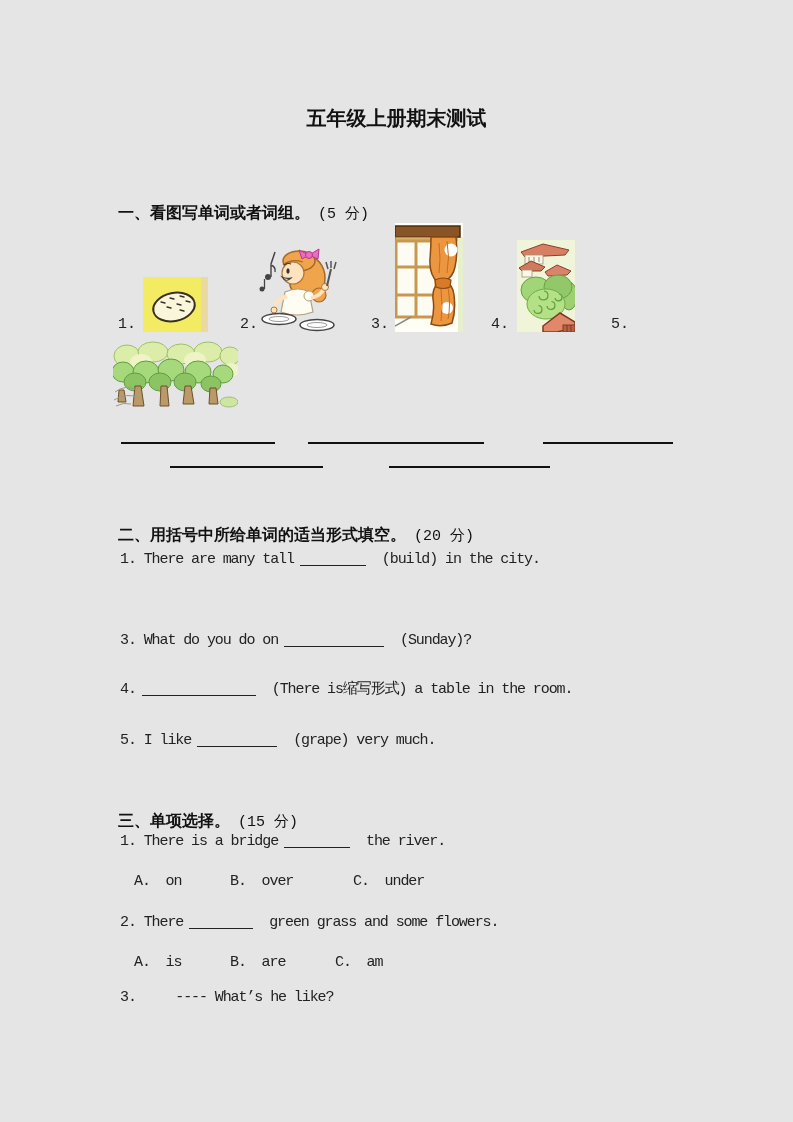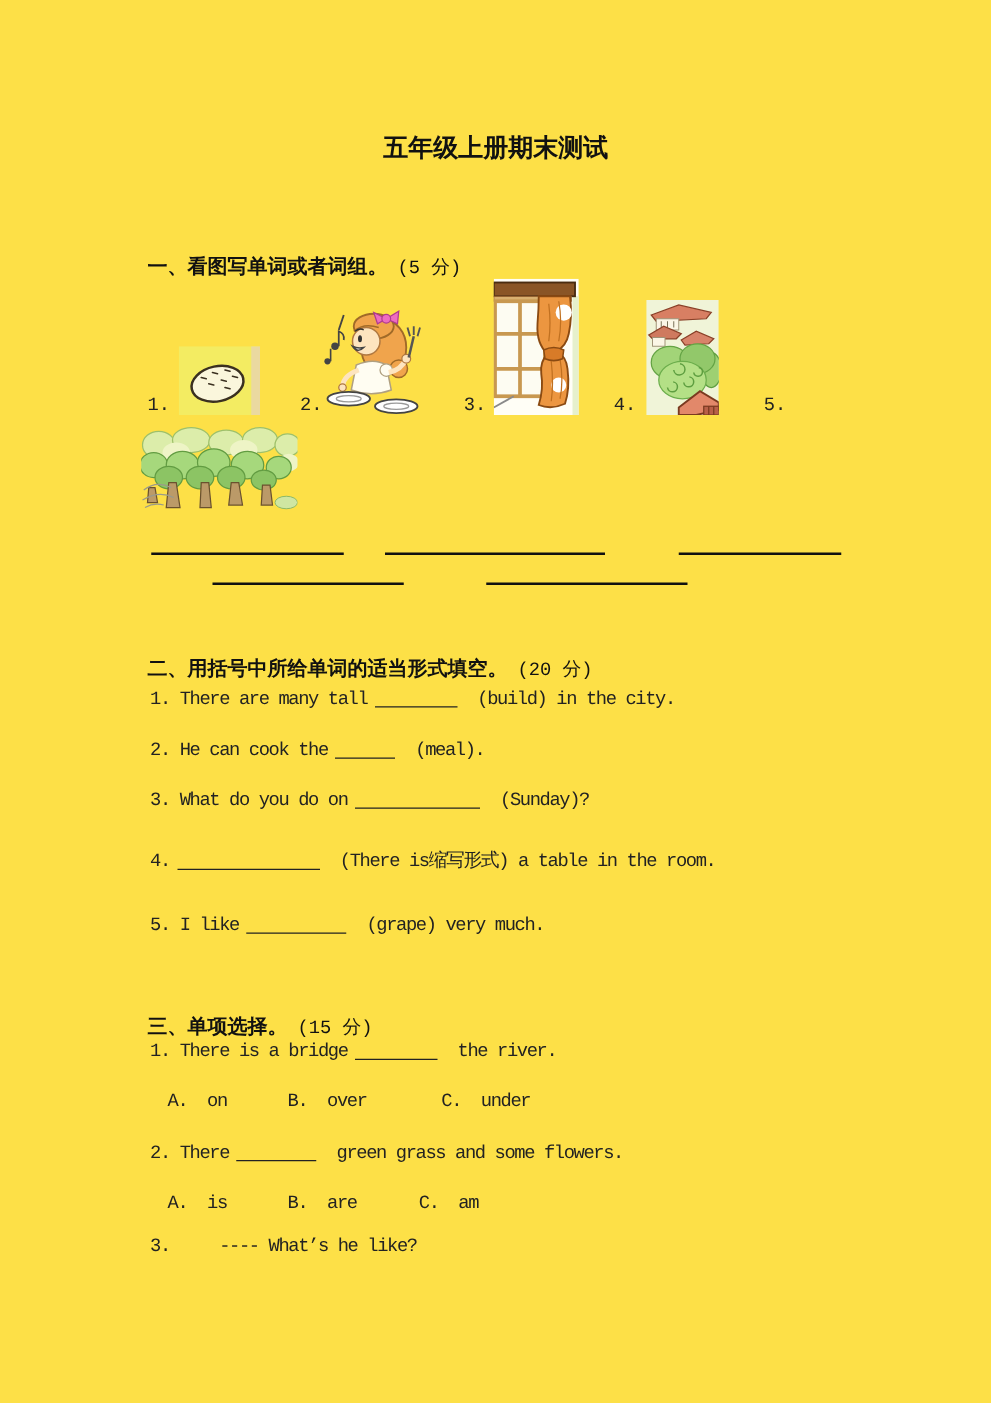--- a/index.html
+++ b/index.html
@@ -1,21 +1,21 @@
 <!DOCTYPE html>
 <html><head>
 <meta charset="utf-8">
 <style>
   * { margin:0; padding:0; box-sizing:border-box; }
   html,body { background:#ffffff; }
   body {
     width:793px; height:1122px; position:relative; overflow:hidden;
     font-family:"Liberation Sans", sans-serif; color:#1a1a1a;
   }
-  .page { position:absolute; inset:0; background:#fde047; }
+  .page { position:absolute; inset:0; background:#e5e5e5; }
 
   .title {
     position:absolute; top:105px; left:0; width:100%;
     text-align:center; font-size:20px; font-weight:600; color:#111;
   }
 
   .sec-head {
     position:absolute; left:118px; font-size:16px; font-weight:700;
     color:#111; white-space:pre;margin-top:31px;
   }
@@ -173,21 +173,20 @@
 
   <div class="ansline" style="left:121px; top:442px; width:154px"></div>
   <div class="ansline" style="left:308px; top:442px; width:176px"></div>
   <div class="ansline" style="left:543px; top:442px; width:130px"></div>
   <div class="ansline" style="left:170px; top:466px; width:153px"></div>
   <div class="ansline" style="left:389px; top:466px; width:161px"></div>
 
   <div class="sec-head" style="top:494px"><span>二、用括号中所给单词的适当形式填空。</span><span class="score">(20 分)</span></div>
 
   <div class="item mono" style="top:550px"><span>1. There are many tall</span><span class="blank b1"></span><span>(build) in the city.</span></div>
-  <div class="item mono" style="top:591px"><span>2. He can cook the</span><span class="blank b2"></span><span>(meal).</span></div>
   <div class="item mono" style="top:631px"><span>3. What do you do on</span><span class="blank b3"></span><span>(Sunday)?</span></div>
   <div class="item mono" style="top:680px"><span>4.</span><span class="blank b4"></span><span>(There is缩写形式) a table in the room.</span></div>
   <div class="item mono" style="top:731px"><span>5. I like</span><span class="blank b5"></span><span>(grape) very much.</span></div>
 
   <div class="sec-head" style="top:780px"><span>三、单项选择。</span><span class="score">(15 分)</span></div>
 
   <div class="item mono" style="top:832px"><span>1. There is a bridge</span><span class="blank q1"></span><span>the river.</span></div>
 
   <div class="optrow" style="top:872px">
     <span class="opt mono" style="left:134px">A.  on</span>

